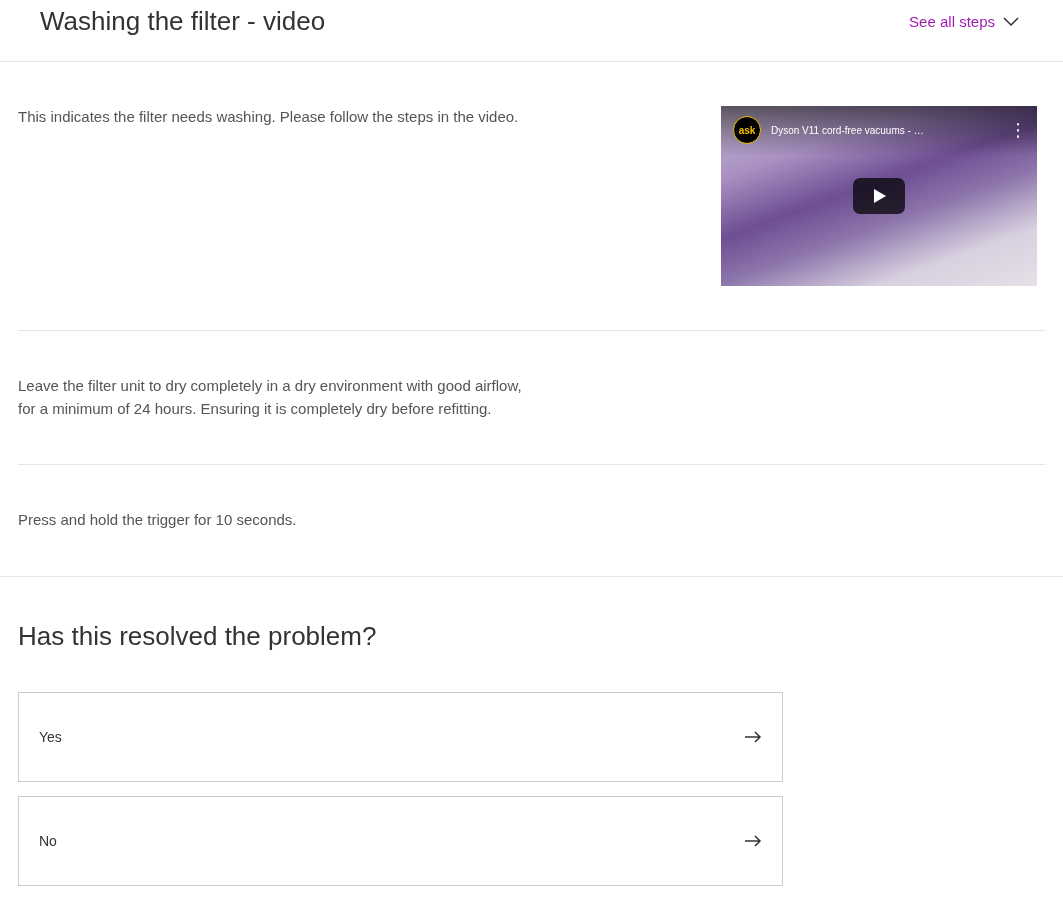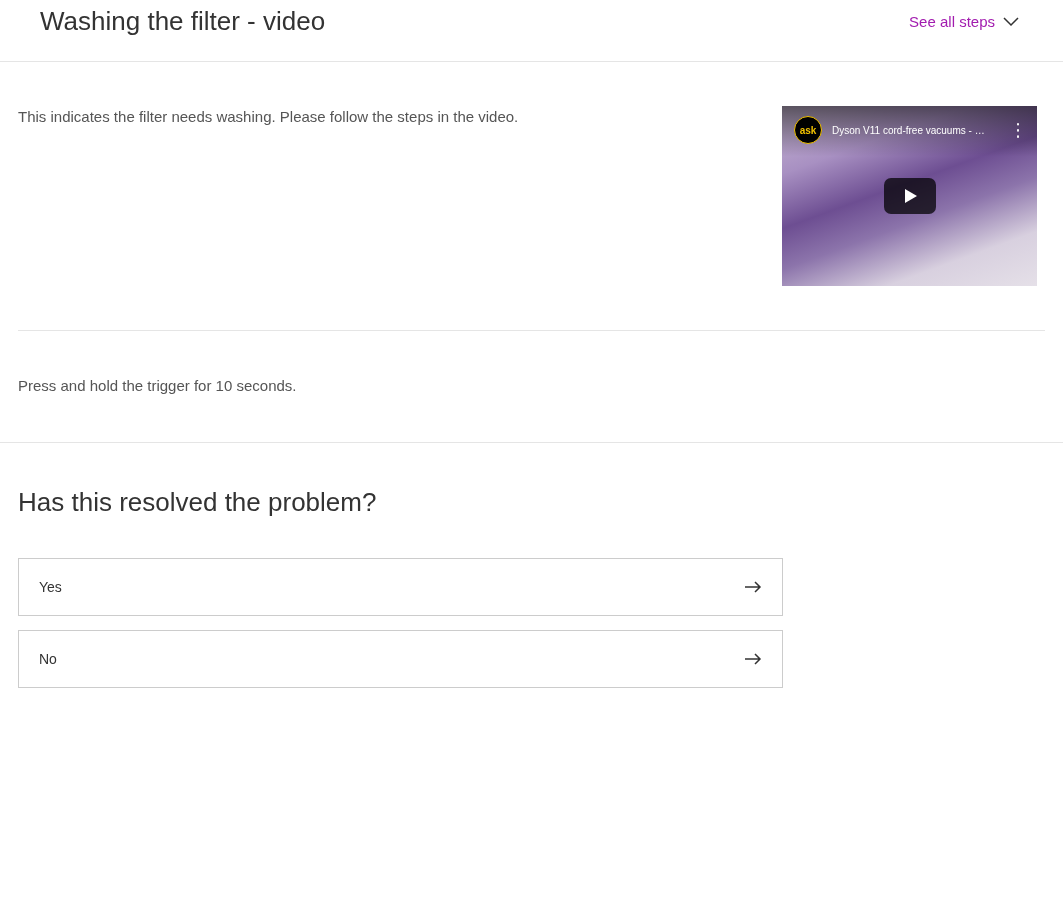--- a/index.html
+++ b/index.html
@@ -44,21 +44,21 @@
   }
   .step-block.no-border { border-bottom: none; }
   .step-text {
     flex: 1;
     font-size: 15px;
     line-height: 1.5;
     color: #555;
     max-width: 520px;
   }
   .video-thumb {
-    width: 255px;
+    width: 316px;
     height: 180px;
     background: linear-gradient(160deg, #c9b9d4 0%, #a890c2 25%, #6d4e92 45%, #8c74ab 60%, #d8d0df 80%, #e5e0e8 100%);
     position: relative;
     flex-shrink: 0;
   }
   .video-overlay {
     position: absolute; inset: 0;
     background: linear-gradient(to bottom, rgba(0,0,0,0.55) 0%, rgba(0,0,0,0) 28%);
   }
   .video-topbar {
@@ -111,21 +111,21 @@
     font-weight: 300;
     color: #333;
     margin-bottom: 40px;
   }
   .option-btn {
     display: flex;
     justify-content: space-between;
     align-items: center;
     width: 765px;
     border: 1px solid #ccc;
-    padding: 20px 20px;
+    padding: 36px 20px;
     margin-bottom: 14px;
     font-size: 14px;
     color: #333;
     cursor: pointer;
     background: #fff;
   }
   .arrow-right svg { display: block; }
 </style>
 </head>
 <body>
@@ -154,20 +154,23 @@
         <div class="video-more">⋮</div>
       </div>
       <div class="play-btn">
         <svg width="18" height="18" viewBox="0 0 18 18">
             <path d="M4 2 L16 9 L4 16 Z" fill="#fff"></path>
           </svg>
       </div>
     </div>
   </div>
 
+  <div class="step-block">
+    <div class="step-text">Leave the filter unit to dry completely in a dry environment with good airflow, for a minimum of 24 hours. Ensuring it is completely dry before refitting.</div>
+  </div>
 
   <div class="step-block no-border">
     <div class="step-text">Press and hold the trigger for 10 seconds.</div>
   </div>
 
 </div>
 
 <div class="resolution-section">
   <h2>Has this resolved the problem?</h2>
 

